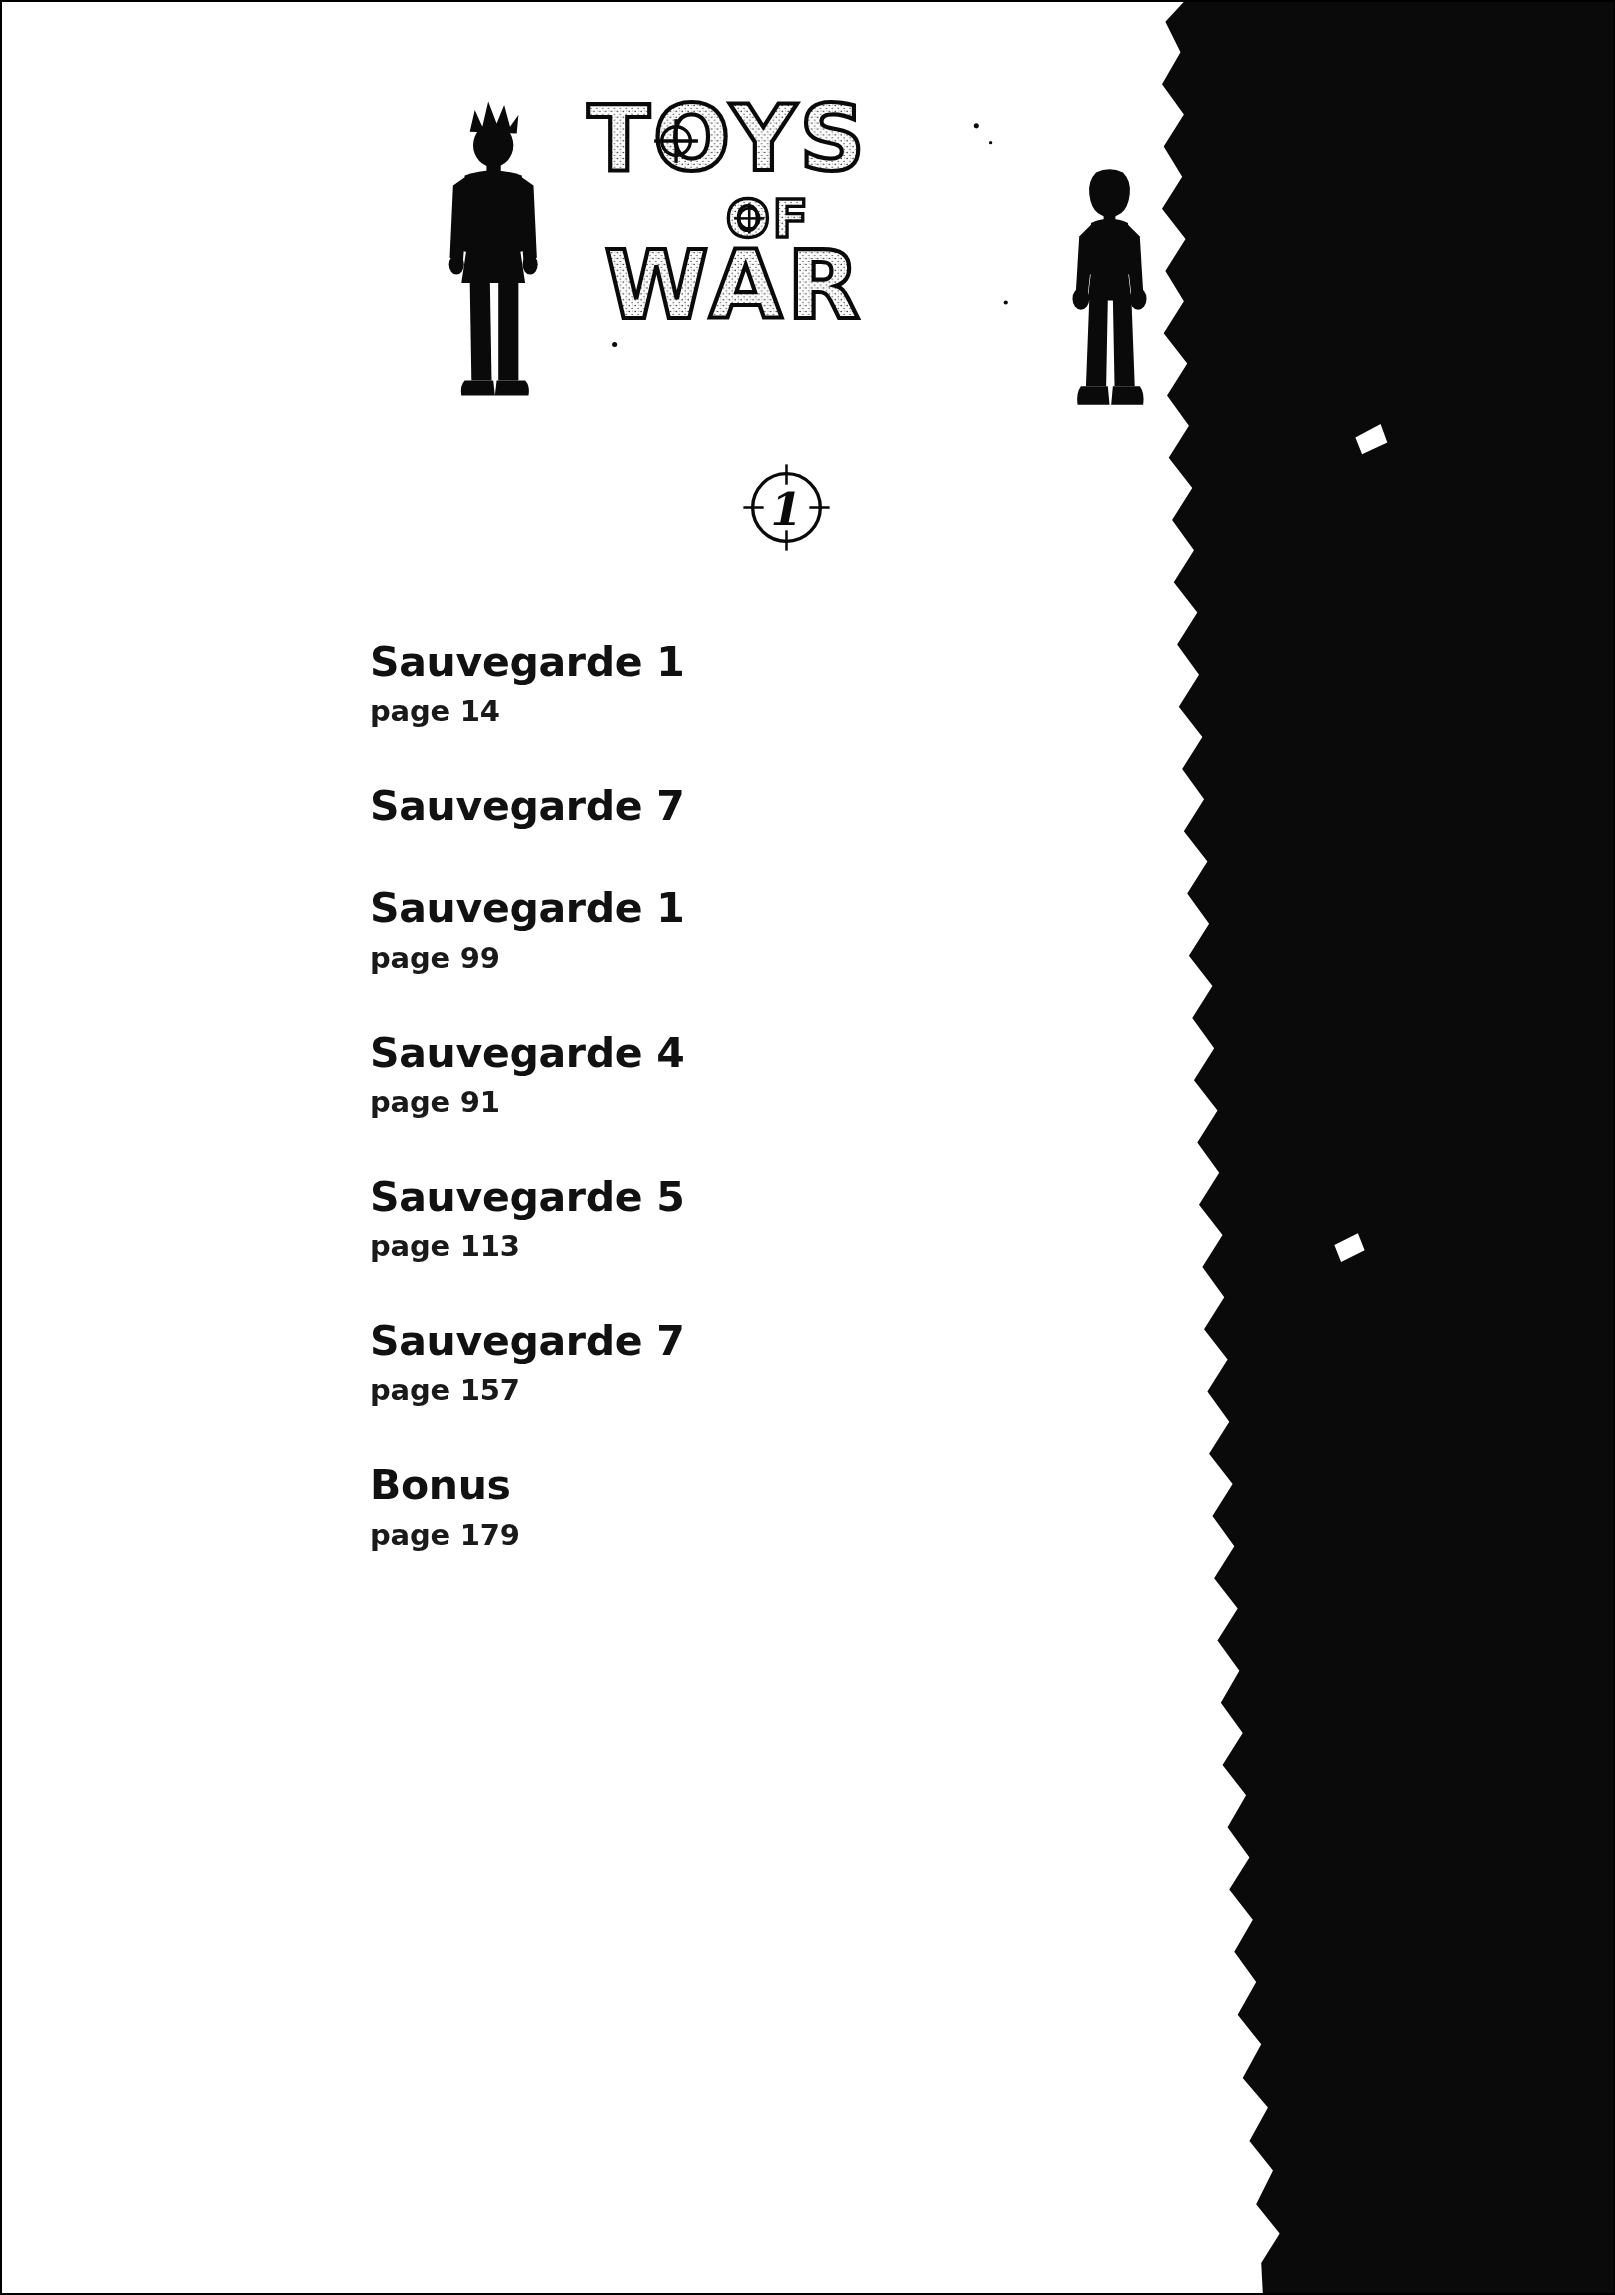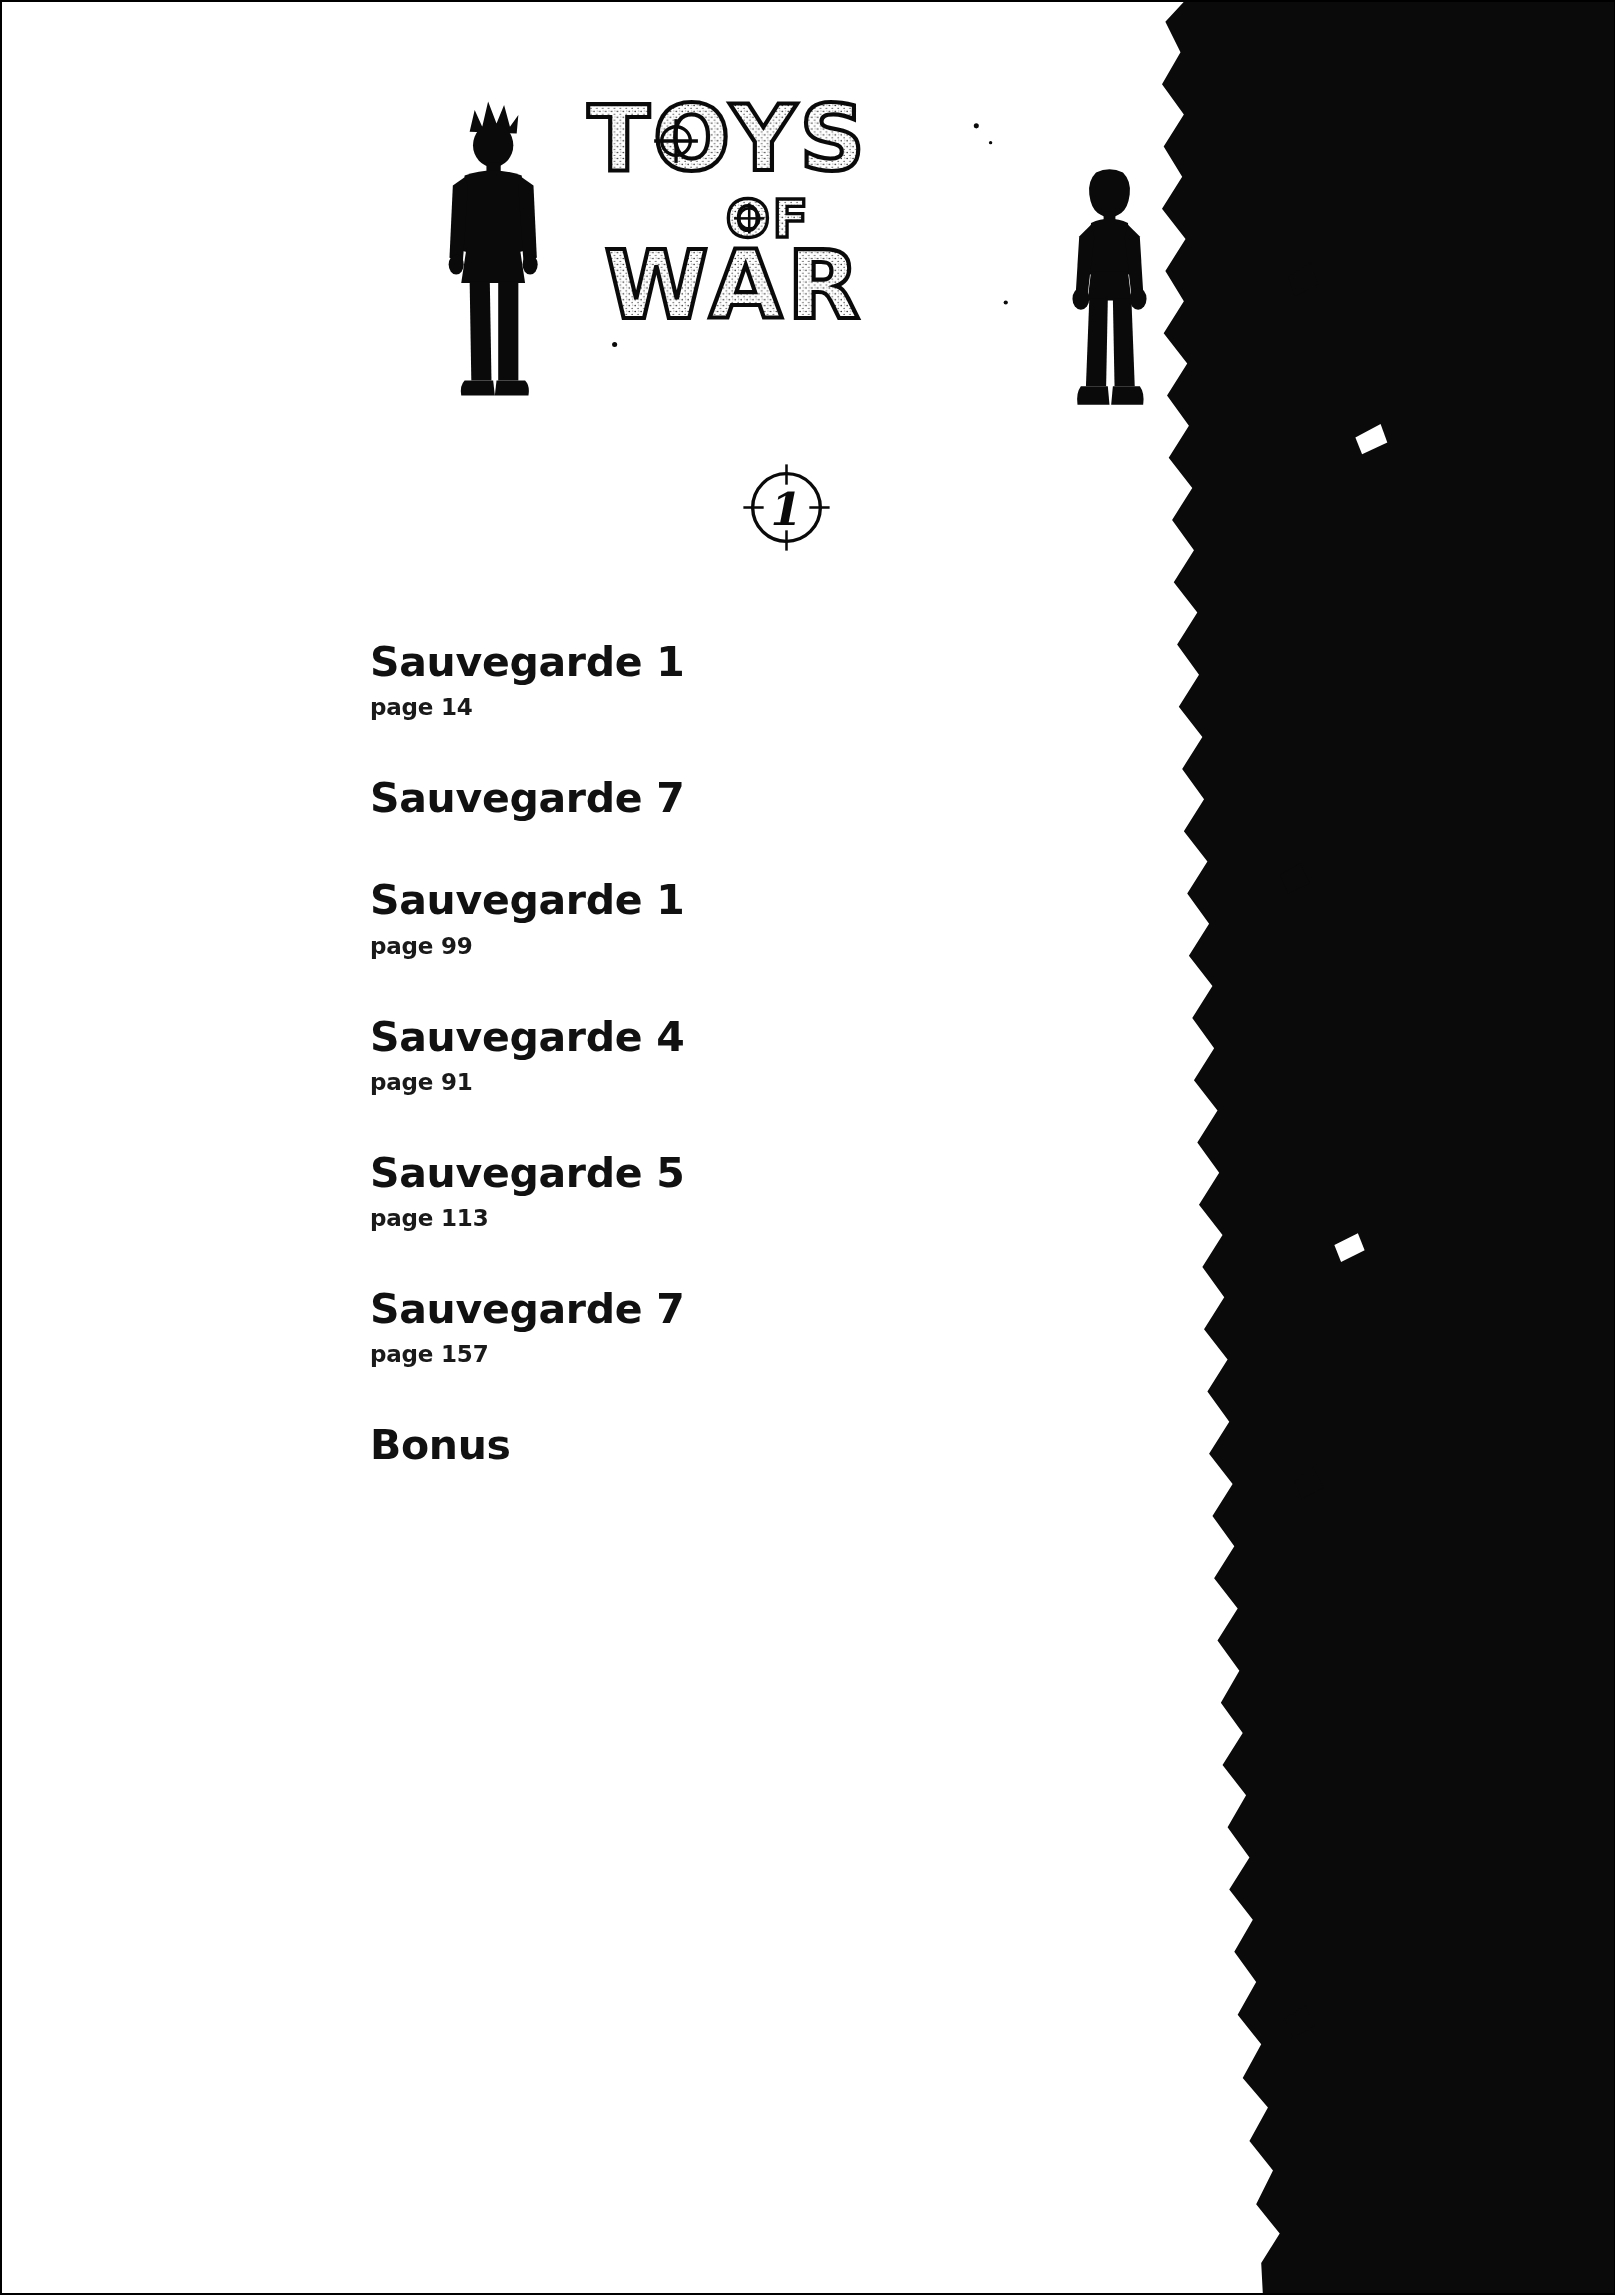--- a/index.html
+++ b/index.html
@@ -109,21 +109,21 @@
     font-family: "DejaVu Sans", sans-serif;
     font-weight: bold;
     font-size: 41px;
     color: #111111;
     letter-spacing: -0.3px;
     line-height: 1.12;
   }
   .toc-page {
     font-family: "DejaVu Sans", sans-serif;
     font-weight: bold;
-    font-size: 23px;
+    font-size: 29px;
     color: #1a1a1a;
     margin-top: 8.4px;
     letter-spacing: -0.2px;
   }
 </style>
 </head>
 <body>
 
 <div class="page">
 
@@ -295,19 +295,20 @@
     </div>
 
 
     <div class="toc-entry">
       <div class="toc-title">Sauvegarde 7</div>
       <div class="toc-page">page 157</div>
     </div>
 
     <div class="toc-entry">
       <div class="toc-title">Bonus</div>
+      <div class="toc-page">page 179</div>
     </div>
 
   </div>
 
   <div class="scan-border"></div>
 </div>
 
 
 </body></html>

